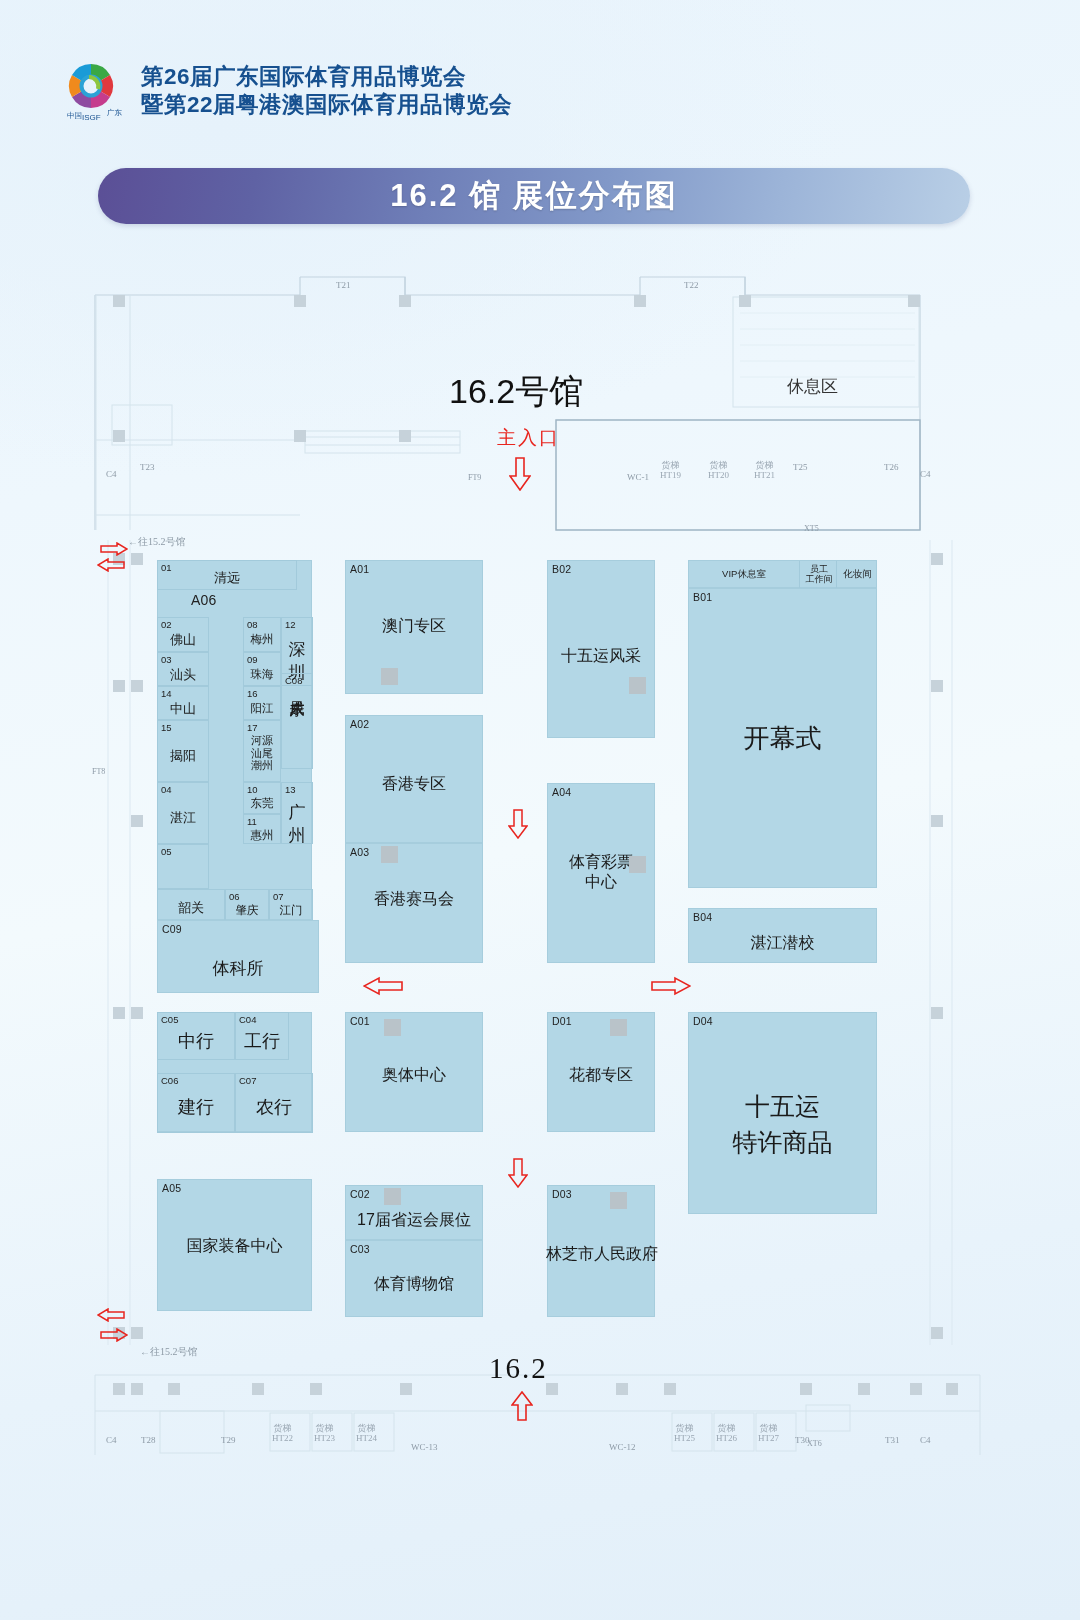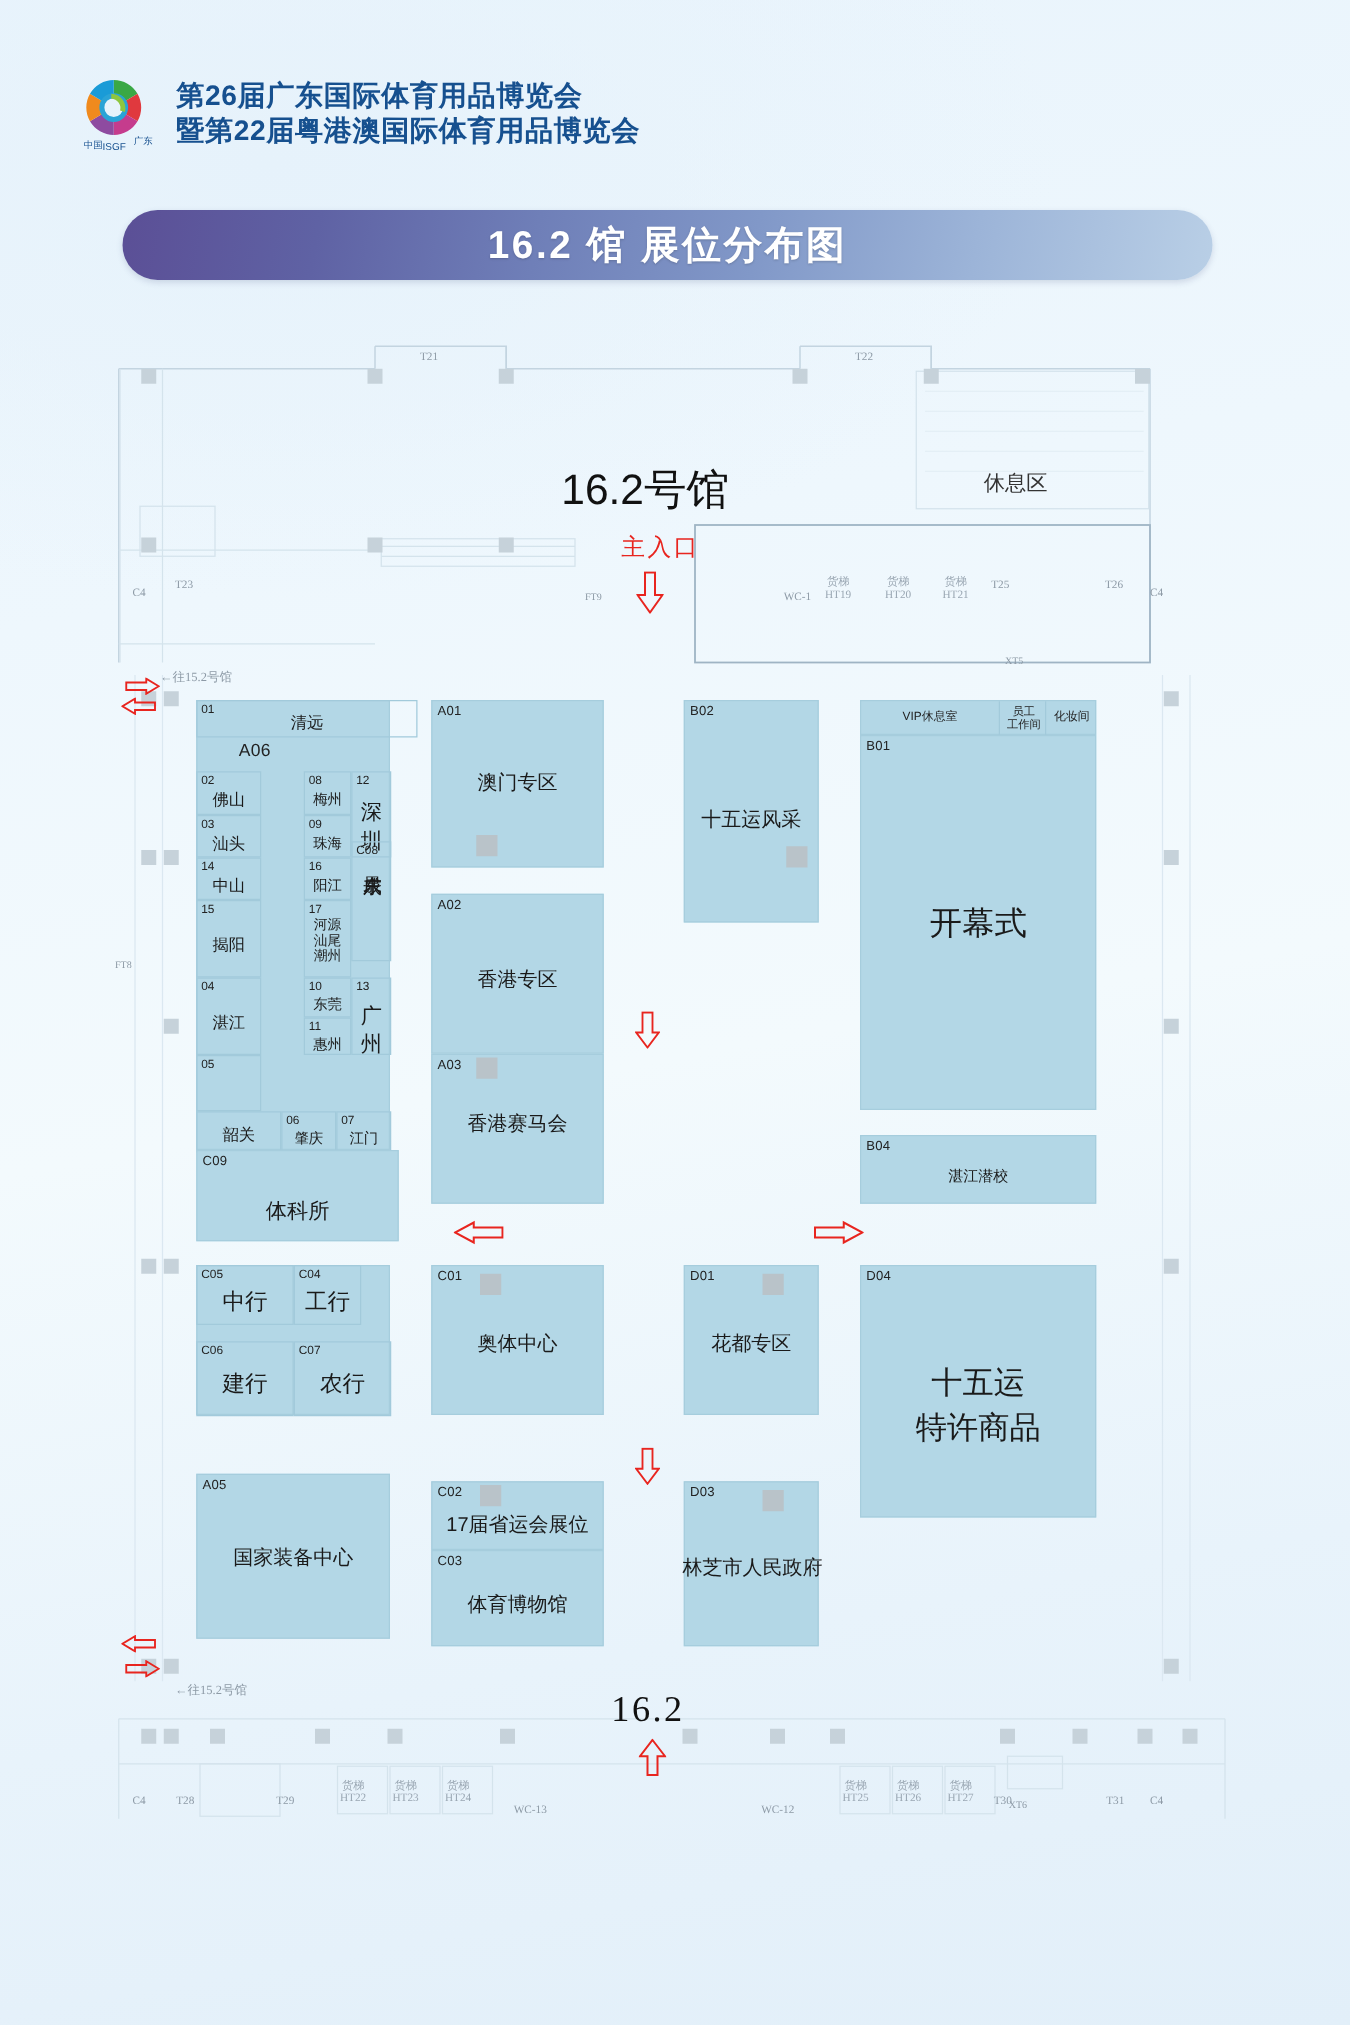--- a/index.html
+++ b/index.html
@@ -245,21 +245,21 @@
           <path d="M1,4 L17,4 L17,1 L27,7 L17,13 L17,10 L1,10 Z" fill="none" stroke="#e8251f" stroke-width="1.5"></path>
         </svg>
     </div>
     <div class="arrow" style="left:97px;top:303px">
       <svg width="28" height="14" viewBox="0 0 28 14">
           <path d="M27,4 L11,4 L11,1 L1,7 L11,13 L11,10 L27,10 Z" fill="none" stroke="#e8251f" stroke-width="1.5"></path>
         </svg>
     </div>
 
     <div class="booth" style="left:157px;top:305px;width:155px;height:360px">
-      <div class="cell" style="left:-1px;top:-1px;width:177px;height:30px">
+      <div class="cell" style="left:-1px;top:-1px;width:140px;height:30px">
         <span class="n">01</span>
         <span class="t" style="top:8px">清远</span>
       </div>
       <div class="code" style="top:31px;left:33px;font-size:14px">A06</div>
 
       <div class="cell" style="left:-1px;top:56px;width:52px;height:35px">
         <span class="n">02</span>
         <span class="t" style="top:13px">佛山</span>
         </div>
       <div class="cell" style="left:-1px;top:91px;width:52px;height:34px">
@@ -356,38 +356,44 @@
       <div class="gsq" style="left:35px;top:2px"></div>
       <div class="nm" style="top:45px;font-size:16px">香港赛马会</div>
     </div>
 
     <div class="booth" style="left:547px;top:305px;width:108px;height:178px">
       <div class="code">B02</div>
       <div class="nm" style="top:85px;font-size:16px">十五运风采</div>
       <div class="gsq" style="left:81px;top:116px"></div>
     </div>
 
+    <div class="booth" style="left:547px;top:528px;width:108px;height:180px">
+      <div class="code">A04</div>
+      <div class="nm" style="top:68px;font-size:16px;line-height:1.25;white-space:pre-line">体育彩票
+中心</div>
+      <div class="gsq" style="left:81px;top:72px"></div>
+    </div>
 
     <div class="booth" style="left:688px;top:305px;width:189px;height:28px">
       <div class="roomlbl" style="left:0;top:8px;width:110px">VIP休息室</div>
       <div style="position:absolute;left:110px;top:0;width:38px;height:27px;border-left:1px solid #a2cadb;border-right:1px solid #a2cadb">
         <div class="roomlbl" style="left:0;top:3px;width:38px;white-space:pre-line;font-size:9px">员工
 工作间</div>
       </div>
       <div class="roomlbl" style="left:148px;top:8px;width:41px">化妆间</div>
     </div>
 
     <div class="booth" style="left:688px;top:333px;width:189px;height:300px">
       <div class="code">B01</div>
       <div class="nm" style="top:132px;font-size:26px">开幕式</div>
     </div>
 
     <div class="booth" style="left:688px;top:653px;width:189px;height:55px">
       <div class="code">B04</div>
-      <div class="nm" style="top:24px;font-size:12px">湛江潜校</div>
+      <div class="nm" style="top:24px;font-size:16px">湛江潜校</div>
     </div>
 
     <div class="arrow" style="left:508px;top:554px">
       <svg width="20" height="30" viewBox="0 0 20 30">
           <path d="M6,1 L14,1 L14,17 L19,17 L10,29 L1,17 L6,17 Z" fill="none" stroke="#e8251f" stroke-width="1.5"></path>
         </svg>
     </div>
     <div class="arrow" style="left:363px;top:721px">
       <svg width="40" height="20" viewBox="0 0 40 20">
           <path d="M39,6 L16,6 L16,2 L1,10 L16,18 L16,14 L39,14 Z" fill="none" stroke="#e8251f" stroke-width="1.6"></path>

